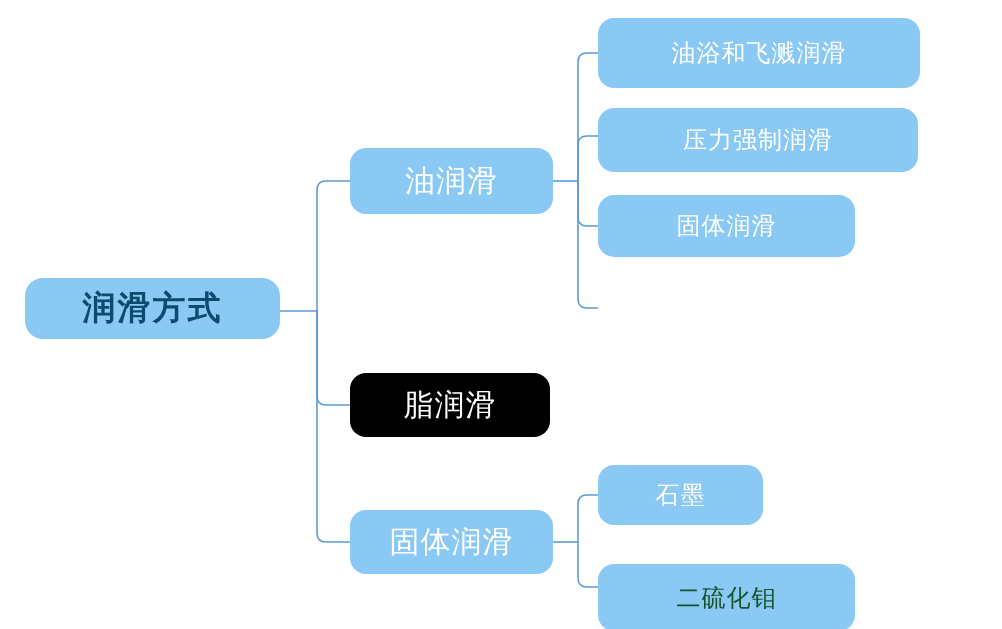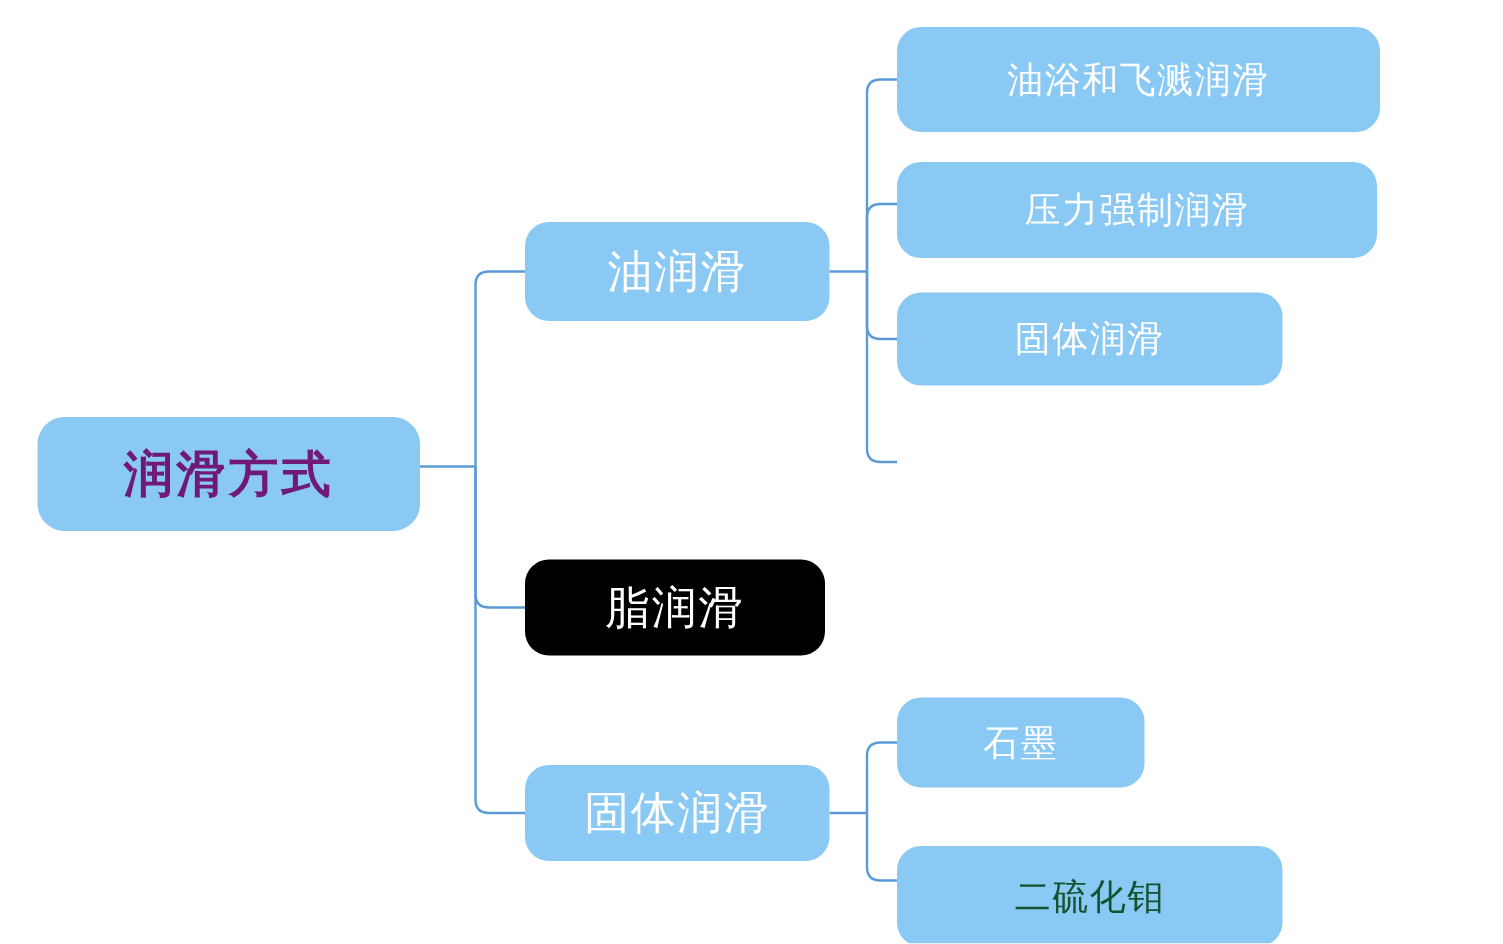--- a/index.html
+++ b/index.html
@@ -69,21 +69,21 @@
     <path d="M 578 181 L 578 62 Q 578 53 587 53 L 598 53" fill="none" stroke="#5B9BD5" stroke-width="1.6"></path>
     <path d="M 578 181 L 578 145 Q 578 136 587 136 L 598 136" fill="none" stroke="#5B9BD5" stroke-width="1.6"></path>
     <path d="M 578 181 L 578 217 Q 578 226 587 226 L 598 226" fill="none" stroke="#5B9BD5" stroke-width="1.6"></path>
     <path d="M 578 181 L 578 299 Q 578 308 587 308 L 598 308" fill="none" stroke="#5B9BD5" stroke-width="1.6"></path>
 
     <path d="M 553 542 L 578 542" fill="none" stroke="#5B9BD5" stroke-width="1.6"></path>
     <path d="M 578 542 L 578 504 Q 578 495 587 495 L 598 495" fill="none" stroke="#5B9BD5" stroke-width="1.6"></path>
     <path d="M 578 542 L 578 578 Q 578 587 587 587 L 598 587" fill="none" stroke="#5B9BD5" stroke-width="1.6"></path>
   </svg>
 
-  <div class="node root" style="left: 25px; top: 278px; width: 255px; height: 76px; background: rgb(139, 201, 245); color: #701a75;">润滑方式</div>
+  <div class="node root" style="left: 25px; top: 278px; width: 255px; height: 61px; background: rgb(139, 201, 245); color: #0c4a6e;">润滑方式</div>
   <div class="node level2" style="left: 350px; top: 148px; width: 203px; height: 66px; background: rgb(139, 201, 245); color: rgb(255, 255, 255);">油润滑</div>
   <div class="node level3" style="left: 598px; top: 18px; width: 322px; height: 70px; background: rgb(139, 201, 245); color: rgb(255, 255, 255);">油浴和飞溅润滑</div>
   <div class="node level3" style="left: 598px; top: 108px; width: 320px; height: 64px; background: rgb(139, 201, 245); color: rgb(255, 255, 255);">压力强制润滑</div>
   <div class="node level3" style="left: 598px; top: 195px; width: 257px; height: 62px; background: rgb(139, 201, 245); color: rgb(255, 255, 255);">固体润滑</div>
   <div class="node level2" style="left: 350px; top: 373px; width: 200px; height: 64px; background: #000000; color: rgb(255, 255, 255);">脂润滑</div>
   <div class="node level2" style="left: 350px; top: 510px; width: 203px; height: 64px; background: rgb(139, 201, 245); color: rgb(255, 255, 255);">固体润滑</div>
   <div class="node level3" style="left: 598px; top: 465px; width: 165px; height: 60px; background: rgb(139, 201, 245); color: rgb(255, 255, 255);">石墨</div>
   <div class="node level3" style="left: 598px; top: 553px; width: 257px; height: 67px; background: rgb(139, 201, 245); color: #14532d; margin-top: 11px;">二硫化钼</div>
 
 </div>

